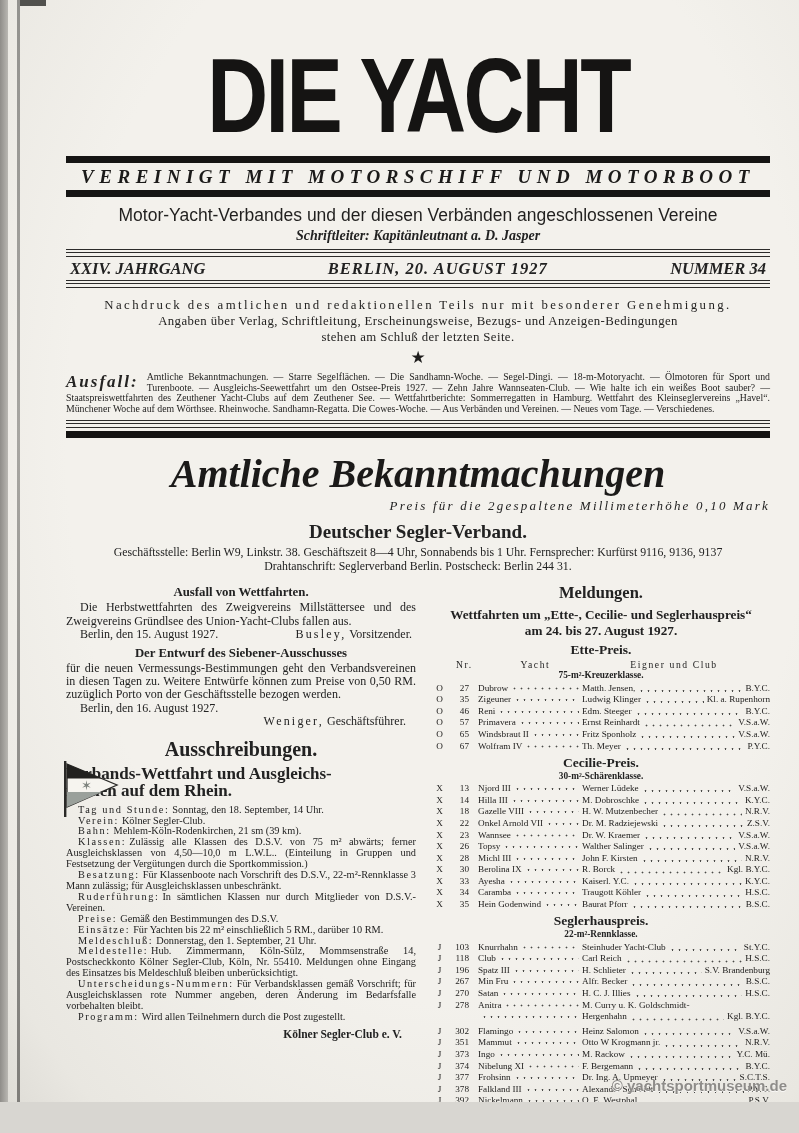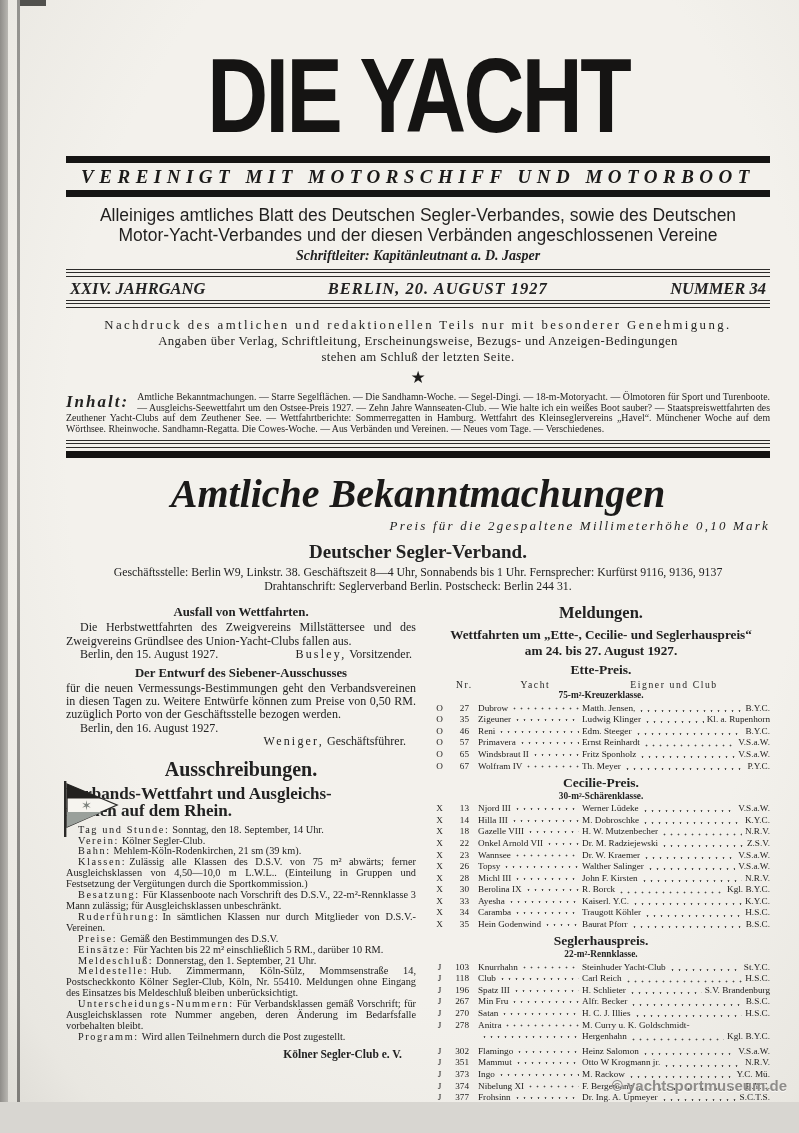--- a/index.html
+++ b/index.html
@@ -102,42 +102,41 @@
 
     <div class="mast-title">
       <span>DIE YACHT</span>
     </div>
     <div class="banner">
       <div class="banner-bar"></div>
       <div class="banner-text">VEREINIGT MIT MOTORSCHIFF UND MOTORBOOT</div>
       <div class="banner-bar"></div>
     </div>
     <div class="subtitle">
-      <div>Alleiniges amtliches Blatt des Deutschen Segler-Verbandes, sowie des Deutschen</div>
       <div>Motor-Yacht-Verbandes und der diesen Verbänden angeschlossenen Vereine</div>
     </div>
     <div class="editor">Schriftleiter: Kapitänleutnant a. D. Jasper</div>
 
     <div class="rule3"></div>
     <div class="issue-row">
       <span>XXIV. JAHRGANG</span>
       <span class="mid">BERLIN, 20. AUGUST 1927</span>
       <span>NUMMER 34</span>
     </div>
     <div class="rule3" style="margin-top:0;"></div>
 
     <div class="notice">
       <div class="n1">Nachdruck des amtlichen und redaktionellen Teils nur mit besonderer Genehmigung.</div>
       <div class="n2">Angaben über Verlag, Schriftleitung, Erscheinungsweise, Bezugs- und Anzeigen-Bedingungen</div>
       <div class="n3">stehen am Schluß der letzten Seite.</div>
     </div>
     <div class="star">★</div>
 
     <div class="inhalt">
-      <span class="label">Inhalt:</span>
+      <span class="label">Ausfall:</span>
       <span>Amtliche Bekanntmachungen. — Starre Segelflächen. — Die Sandhamn-Woche. — Segel-Dingi. — 18-m-Motoryacht. — Ölmotoren für Sport und Turenboote. — Ausgleichs-Seewettfahrt um den Ostsee-Preis 1927. — Zehn Jahre Wannseaten-Club. — Wie halte ich ein weißes Boot sauber? — Staatspreiswettfahrten des Zeuthener Yacht-Clubs auf dem Zeuthener See. — Wettfahrtberichte: Sommerregatten in Hamburg. Wettfahrt des Kleinseglervereins „Havel“. Münchener Woche auf dem Wörthsee. Rheinwoche. Sandhamn-Regatta. Die Cowes-Woche. — Aus Verbänden und Vereinen. — Neues vom Tage. — Verschiedenes.</span>
     </div>
 
     <div class="rule4"></div>
     <div class="thickbar"></div>
 
     <div class="sec-title">Amtliche Bekanntmachungen</div>
     <div class="sec-price">Preis für die 2gespaltene Millimeterhöhe 0,10 Mark</div>
     <div class="sec-org">Deutscher Segler-Verband.</div>
     <div class="sec-addr">

